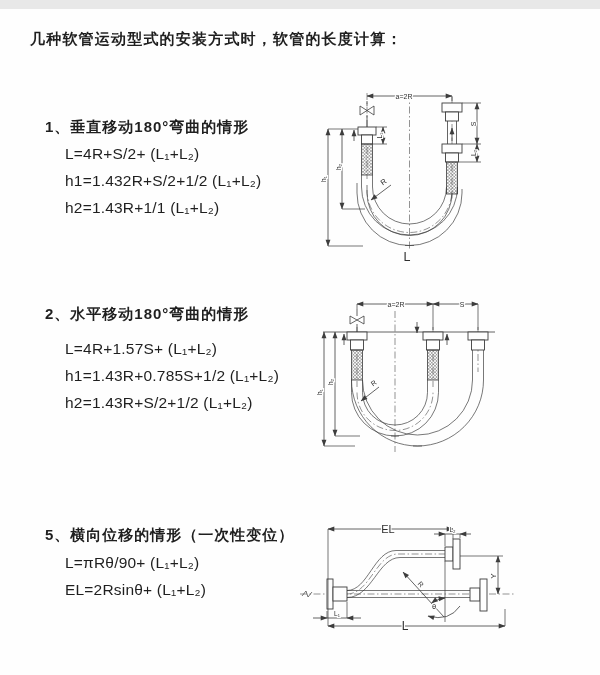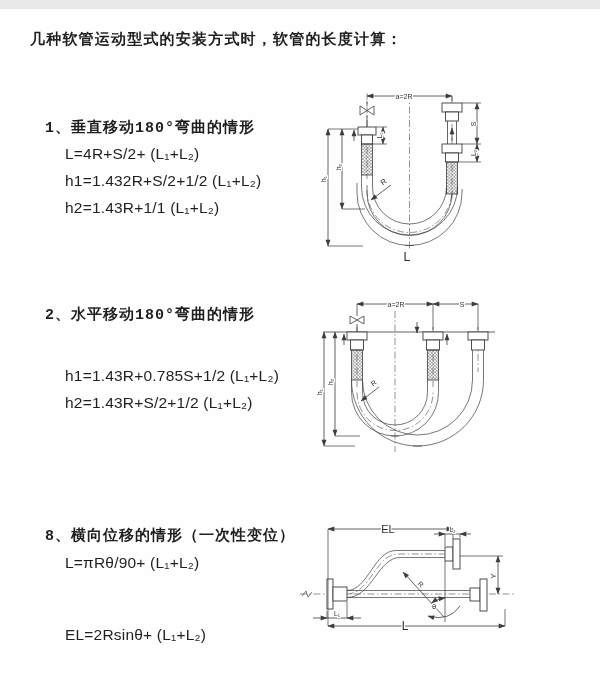--- a/index.html
+++ b/index.html
@@ -2,21 +2,21 @@
 <html><head>
 <meta charset="utf-8">
 <style>
   html,body{margin:0;padding:0;background:#e8e8e8;}
   .page{
     position:relative;width:600px;height:675px;background:#fefefe;
     font-family:"Liberation Sans","DejaVu Sans",sans-serif;color:#1f1f1f;
     overflow:hidden;margin:9px auto;
   }
   .title{position:absolute;left:30px;top:21px;font-size:15px;font-weight:600;letter-spacing:1.2px;}
-  .sec-head{position:absolute;left:45px;font-size:15px;font-weight:600;letter-spacing:1px;font-family:Liberation Mono, monospace;}
+  .sec-head{position:absolute;left:45px;font-size:15px;font-weight:600;letter-spacing:1px;}
   .formula{position:absolute;left:65px;font-size:15.5px;font-weight:500;letter-spacing:.2px;text-align:right;}
   svg{position:absolute;overflow:visible;}
   svg text{font-family:"Liberation Sans","DejaVu Sans",sans-serif;fill:#2f2f2f;
     stroke:#fefefe;stroke-width:2.2px;paint-order:stroke;}
   .dln{stroke:#3d3d3d;stroke-width:.8;fill:none;}
   .thin{stroke:#3d3d3d;stroke-width:.7;fill:none;}
   .cl{stroke:#4a4a4a;stroke-width:.6;fill:none;stroke-dasharray:7 2.5 1.5 2.5;}
   .wrect{stroke:#3d3d3d;stroke-width:.9;fill:#fefefe;}
 </style>
 </head>
@@ -25,26 +25,27 @@
 <div class="page">
 
   <div class="title">几种软管运动型式的安装方式时，软管的长度计算：</div>
 
   <div class="sec-head" style="top:109px">1、垂直移动180°弯曲的情形</div>
   <div class="formula" style="top:136px">L=4R+S/2+ (L₁+L₂)</div>
   <div class="formula" style="top:163px">h1=1.432R+S/2+1/2 (L₁+L₂)</div>
   <div class="formula" style="top:190px">h2=1.43R+1/1 (L₁+L₂)</div>
 
   <div class="sec-head" style="top:296px">2、水平移动180°弯曲的情形</div>
+  <div class="formula" style="top:331px">L=4R+1.57S+ (L₁+L₂)</div>
   <div class="formula" style="top:358px">h1=1.43R+0.785S+1/2 (L₁+L₂)</div>
   <div class="formula" style="top:385px">h2=1.43R+S/2+1/2 (L₁+L₂)</div>
 
-  <div class="sec-head" style="top:517px">8、横向位移的情形（一次性变位）</div>
+  <div class="sec-head" style="top:517px">5、横向位移的情形（一次性变位）</div>
   <div class="formula" style="top:545px">L=πRθ/90+ (L₁+L₂)</div>
-  <div class="formula" style="top:617px">EL=2Rsinθ+ (L₁+L₂)</div>
+  <div class="formula" style="top:572px">EL=2Rsinθ+ (L₁+L₂)</div>
 
   <svg style="left:315px;top:70px" width="280" height="190" viewBox="0 0 280 190">
     <defs>
       <marker id="ah1" viewBox="0 0 8 8" markerWidth="9" markerHeight="9" refX="7.5" refY="4" orient="auto-start-reverse">
         <path d="M0.5,1.3 L8,4 L0.5,6.7 Z" fill="#3d3d3d" stroke="none"></path>
       </marker>
       <pattern id="hz1" width="3.2" height="3.2" patternUnits="userSpaceOnUse">
         <path d="M0,0 L3.2,3.2 M3.2,0 L0,3.2" stroke="#666" stroke-width="0.5"></path>
       </pattern>
     </defs>

